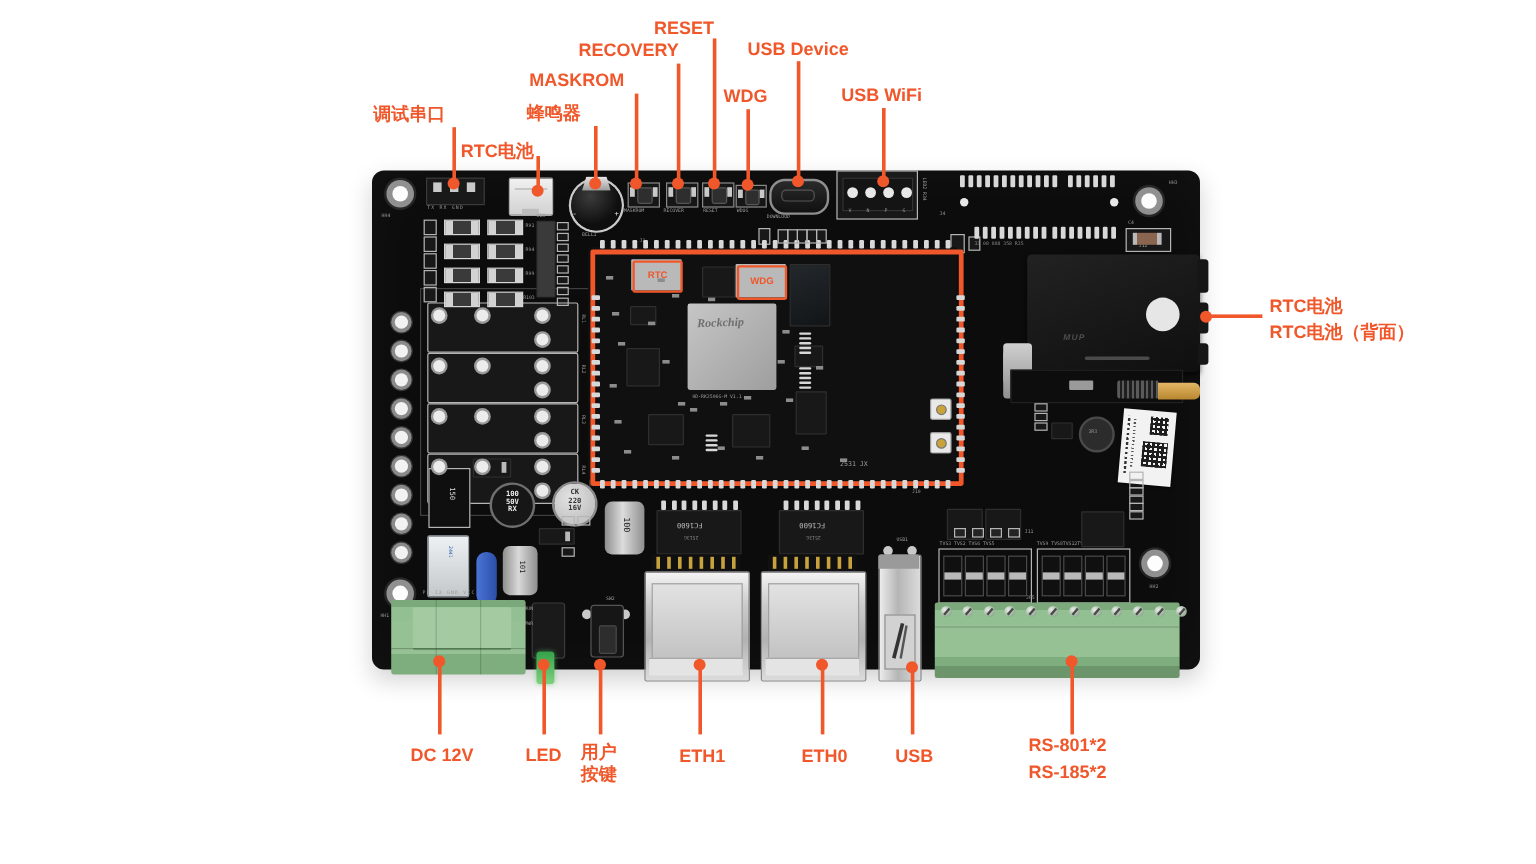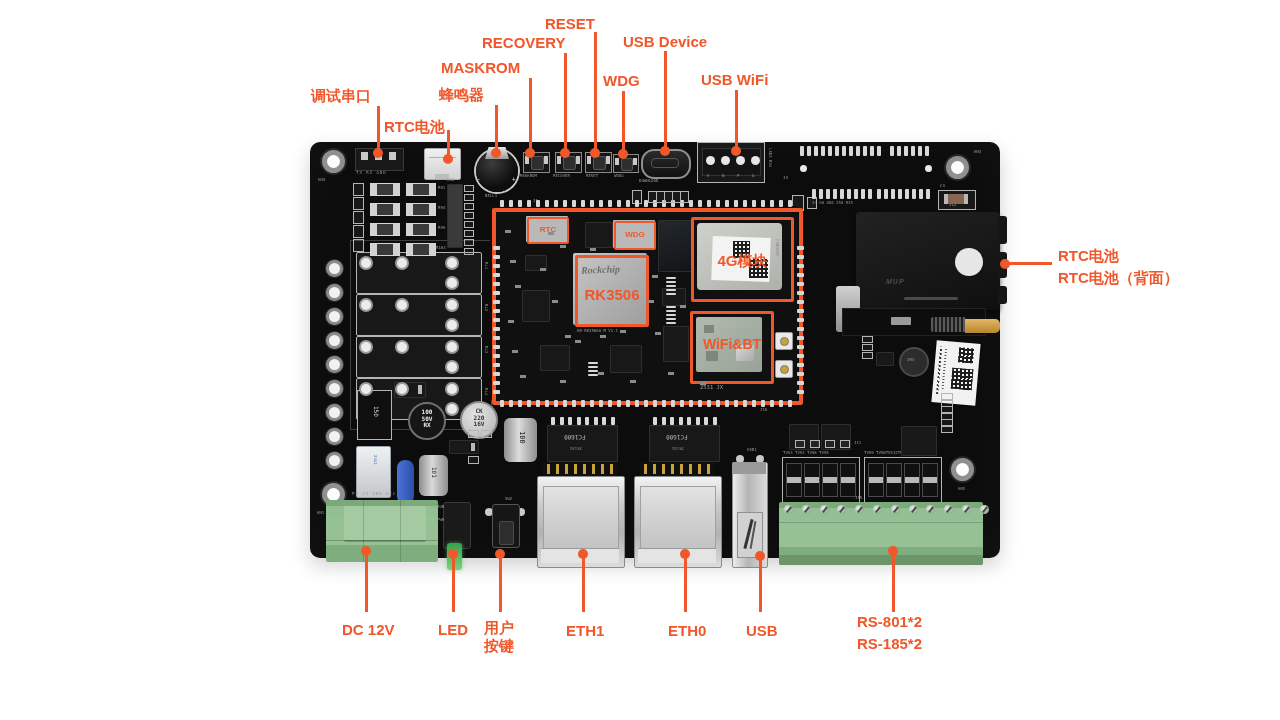--- a/index.html
+++ b/index.html
@@ -171,42 +171,22 @@
     <span class="somlbl" style="left:0;right:0;top:6px;font-size:8px;">RTC</span>
   </div>
   <div class="abs" style="left:613px;top:220px;width:42px;height:28px;background:#b9b9b9;border-radius:1px;"></div>
   <div class="obox" style="left:614px;top:221px;width:38px;height:25px;border-width:2px;">
     <span class="somlbl" style="left:0;right:0;top:7px;font-size:8px;">WDG</span>
   </div>
 
   <div class="abs" style="left:573px;top:253px;width:74px;height:72px;background:linear-gradient(135deg,#c6c6c6,#9e9e9e);border-radius:2px;">
     <span class="abs" style="left:8px;top:11px;font:italic bold 10px 'Liberation Serif',serif;color:#6f6f6f;transform:rotate(-2deg);">Rockchip</span>
   </div>
-  <div class="obox" style="left:575px;top:255px;width:68px;height:66px;">
-    <span class="somlbl" style="left:0;right:0;top:28px;font-size:15px;">RK3506</span>
-  </div>
-
-  <div class="obox" style="left:691px;top:217px;width:97px;height:79px;">
-    <div class="abs" style="left:3px;top:3px;width:85px;height:67px;background:linear-gradient(150deg,#cfd1cb,#aeb0aa);border-radius:4px;">
-      <div class="abs" style="left:15px;top:14px;width:58px;height:44px;background:#f3f3f3;transform:rotate(2deg);"></div>
-      <div class="qr abs" style="left:36px;top:18px;width:17px;height:17px;"></div>
-      <div class="qr abs" style="left:52px;top:36px;width:19px;height:19px;"></div>
-      <span class="silk silk4 vert" style="left:82px;top:16px;color:#8a8a8a;">FIBOCOM</span>
-    </div>
-    <span class="somlbl" style="left:0;right:0;top:32px;font-size:15px;">4G模块</span>
-  </div>
-
-  <div class="obox" style="left:690px;top:311px;width:78px;height:67px;">
-    <div class="abs" style="left:3px;top:3px;width:66px;height:55px;background:linear-gradient(140deg,#b2bab0,#98a296);border-radius:2px;">
-      <div class="abs" style="left:40px;top:28px;width:18px;height:16px;background:linear-gradient(135deg,#d8d8d8,#aaa);"></div>
-      <div class="abs" style="left:8px;top:8px;width:10px;height:8px;background:#7e877c;"></div>
-      <div class="abs" style="left:10px;top:34px;width:12px;height:10px;background:#7e877c;"></div>
-    </div>
-    <span class="somlbl" style="left:0;right:0;top:22px;font-size:14px;">WiFi&amp;BT</span>
-  </div>
+
+
 
   <div class="abs" style="left:775px;top:332px;width:16px;height:16px;background:#e9e9e9;border-radius:2px;border:1px solid #9a9a9a;">
     <div class="abs" style="left:4px;top:4px;width:7px;height:7px;border-radius:50%;background:#c9a23a;border:1px solid #777;"></div>
   </div>
   <div class="abs" style="left:775px;top:360px;width:16px;height:16px;background:#e9e9e9;border-radius:2px;border:1px solid #9a9a9a;">
     <div class="abs" style="left:4px;top:4px;width:7px;height:7px;border-radius:50%;background:#c9a23a;border:1px solid #777;"></div>
   </div>
 
   <span class="silk silk4" style="left:577px;top:329px;color:#9a9a9a;">HD-RK3506G-M V1.1</span>
   <span class="silk" style="left:700px;top:385px;color:#9a9a9a;font-size:5.5px;">2531 JX</span>

